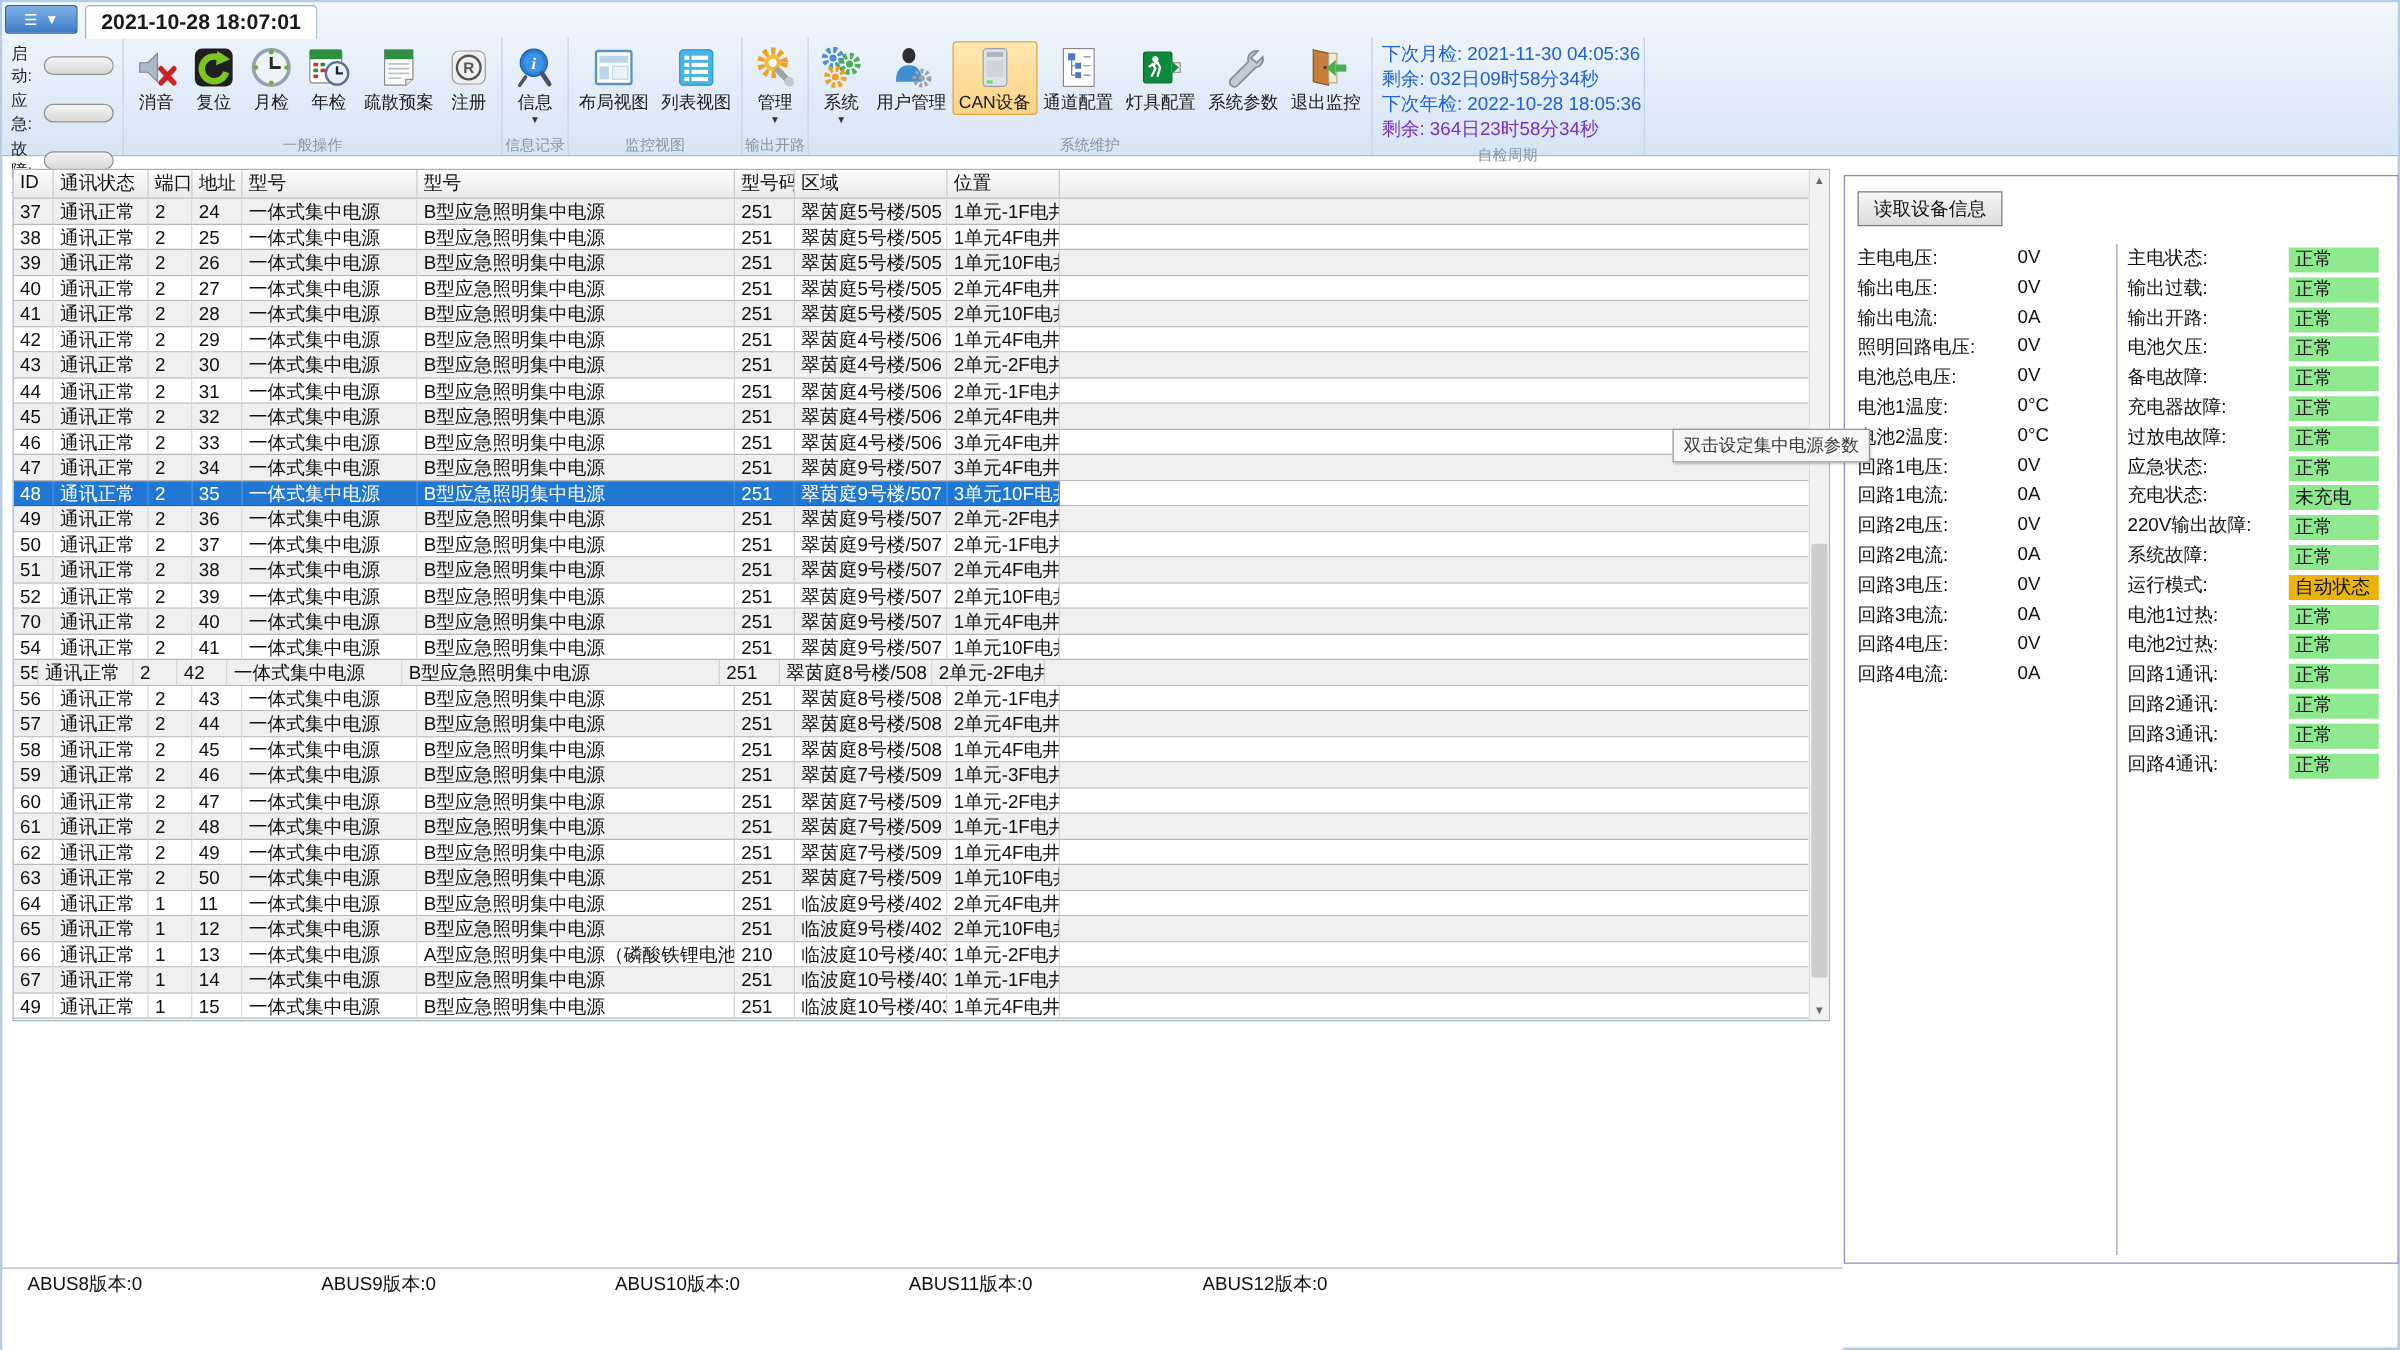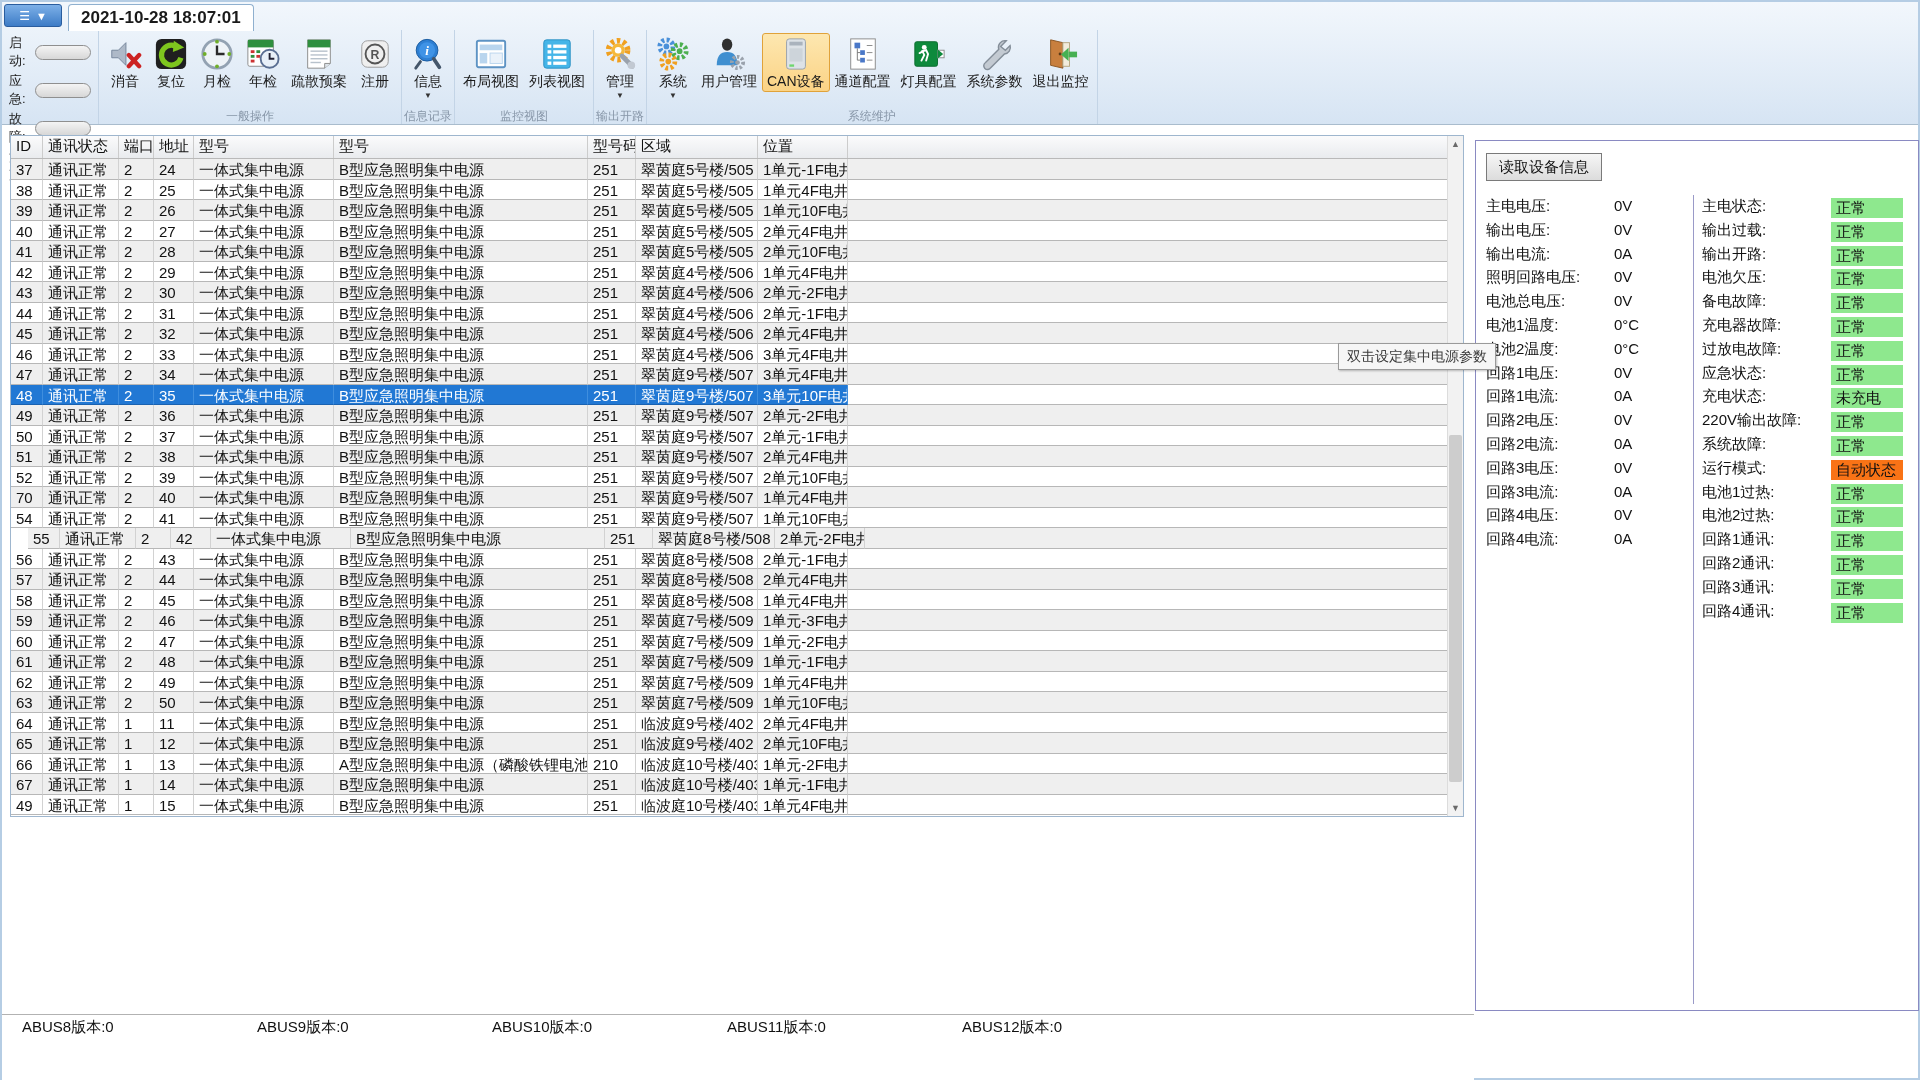--- a/index.html
+++ b/index.html
@@ -360,20 +360,29 @@
                     <rect x="26" y="15.5" width="9" height="6" fill="#47b052"></rect>
                     <polygon points="26,11.5 26,25.5 18,18.5" fill="#47b052"></polygon>
                   </svg>
                 </div>
                 <div class="tlabel">退出监控</div>
               </div>
             </div>
             <div class="rgroup-label">系统维护</div>
           </div>
         </div>
+      <div class="rgroup" style="width:218px">
+        <div class="rgroup-content selfcheck" id="selfcheck-lines" style="flex-direction:column;align-items:flex-start">
+            <div class="line" style="color: rgb(32, 96, 216);">下次月检: 2021-11-30 04:05:36</div>
+            <div class="line" style="color: rgb(32, 96, 216);">剩余: 032日09时58分34秒</div>
+            <div class="line" style="color: rgb(32, 96, 216);">下次年检: 2022-10-28 18:05:36</div>
+            <div class="line" style="color: rgb(122, 48, 200);">剩余: 364日23时58分34秒</div>
+          </div>
+        <div class="rgroup-label">自检周期</div>
+      </div>
       <div class="rgroup" style="flex:1;border-right:none"></div>
     </div>
   </div>
 
   <div class="table-panel">
     <div class="thead" id="thead">
         <div class="hcell" style="width: 32px;">ID</div>
         <div class="hcell" style="width: 76px;">通讯状态</div>
         <div class="hcell" style="width: 35px;">端口</div>
         <div class="hcell" style="width: 40px;">地址</div>
@@ -595,21 +604,21 @@
           <div class="cell" style="width: 35px;">2</div>
           <div class="cell" style="width: 40px;">41</div>
           <div class="cell" style="width: 140px;">一体式集中电源</div>
           <div class="cell" style="width: 254px;">B型应急照明集中电源</div>
           <div class="cell" style="width: 48px;">251</div>
           <div class="cell" style="width: 122px;">翠茵庭9号楼/507</div>
           <div class="cell" style="width: 90px;">1单元10F电井</div>
           <div class="cell" style="flex: 1 1 0%; border-right: none;"></div>
         </div>
         <div class="trow odd">
-          <div class="cell" style="width: 32px; margin-left: 17px;">55</div>
+          <div class="cell" style="width: 20px;">55</div>
           <div class="cell" style="width: 76px;">通讯正常</div>
           <div class="cell" style="width: 35px;">2</div>
           <div class="cell" style="width: 40px;">42</div>
           <div class="cell" style="width: 140px;">一体式集中电源</div>
           <div class="cell" style="width: 254px;">B型应急照明集中电源</div>
           <div class="cell" style="width: 48px;">251</div>
           <div class="cell" style="width: 122px;">翠茵庭8号楼/508</div>
           <div class="cell" style="width: 90px;">2单元-2F电井</div>
           <div class="cell" style="flex: 1 1 0%; border-right: none;"></div>
         </div>
@@ -806,21 +815,21 @@
         <div class="dp-row"><span class="dp-label">输出过载:</span><span class="dp-badge" style="background: rgb(142, 232, 142);">正常</span></div>
         <div class="dp-row"><span class="dp-label">输出开路:</span><span class="dp-badge" style="background: rgb(142, 232, 142);">正常</span></div>
         <div class="dp-row"><span class="dp-label">电池欠压:</span><span class="dp-badge" style="background: rgb(142, 232, 142);">正常</span></div>
         <div class="dp-row"><span class="dp-label">备电故障:</span><span class="dp-badge" style="background: rgb(142, 232, 142);">正常</span></div>
         <div class="dp-row"><span class="dp-label">充电器故障:</span><span class="dp-badge" style="background: rgb(142, 232, 142);">正常</span></div>
         <div class="dp-row"><span class="dp-label">过放电故障:</span><span class="dp-badge" style="background: rgb(142, 232, 142);">正常</span></div>
         <div class="dp-row"><span class="dp-label">应急状态:</span><span class="dp-badge" style="background: rgb(142, 232, 142);">正常</span></div>
         <div class="dp-row"><span class="dp-label">充电状态:</span><span class="dp-badge" style="background: rgb(142, 232, 142);">未充电</span></div>
         <div class="dp-row"><span class="dp-label">220V输出故障:</span><span class="dp-badge" style="background: rgb(142, 232, 142);">正常</span></div>
         <div class="dp-row"><span class="dp-label">系统故障:</span><span class="dp-badge" style="background: rgb(142, 232, 142);">正常</span></div>
-        <div class="dp-row"><span class="dp-label">运行模式:</span><span class="dp-badge" style="background: #f97316;">自动状态</span></div>
+        <div class="dp-row"><span class="dp-label">运行模式:</span><span class="dp-badge" style="background: #eab308;">自动状态</span></div>
         <div class="dp-row"><span class="dp-label">电池1过热:</span><span class="dp-badge" style="background: rgb(142, 232, 142);">正常</span></div>
         <div class="dp-row"><span class="dp-label">电池2过热:</span><span class="dp-badge" style="background: rgb(142, 232, 142);">正常</span></div>
         <div class="dp-row"><span class="dp-label">回路1通讯:</span><span class="dp-badge" style="background: rgb(142, 232, 142);">正常</span></div>
         <div class="dp-row"><span class="dp-label">回路2通讯:</span><span class="dp-badge" style="background: rgb(142, 232, 142);">正常</span></div>
         <div class="dp-row"><span class="dp-label">回路3通讯:</span><span class="dp-badge" style="background: rgb(142, 232, 142);">正常</span></div>
         <div class="dp-row"><span class="dp-label">回路4通讯:</span><span class="dp-badge" style="background: rgb(142, 232, 142);">正常</span></div>
       </div>
   </div>
 
   <div class="versions" id="versions">

